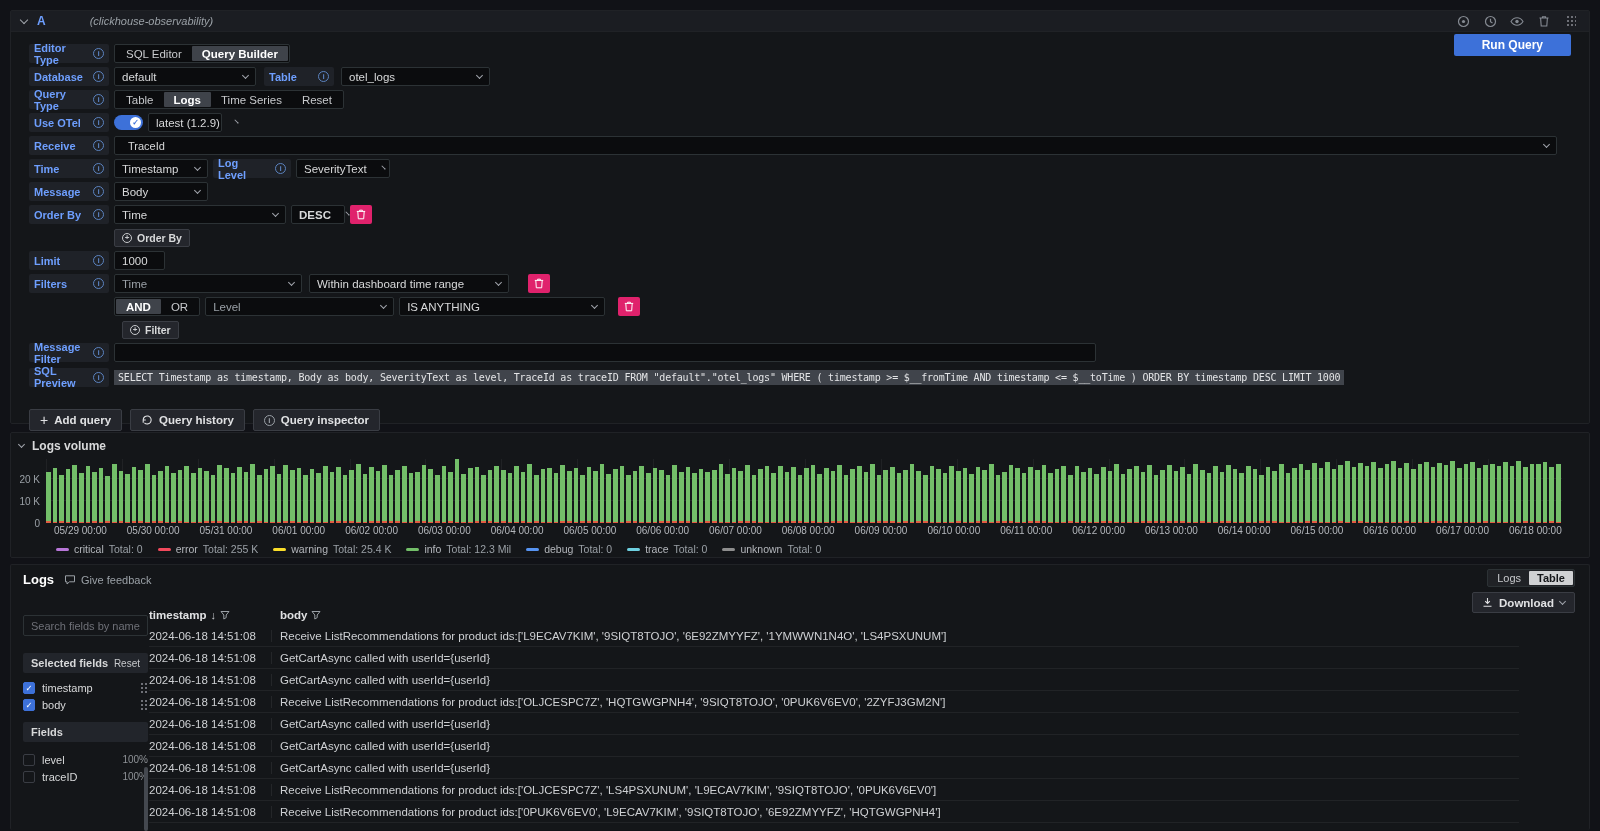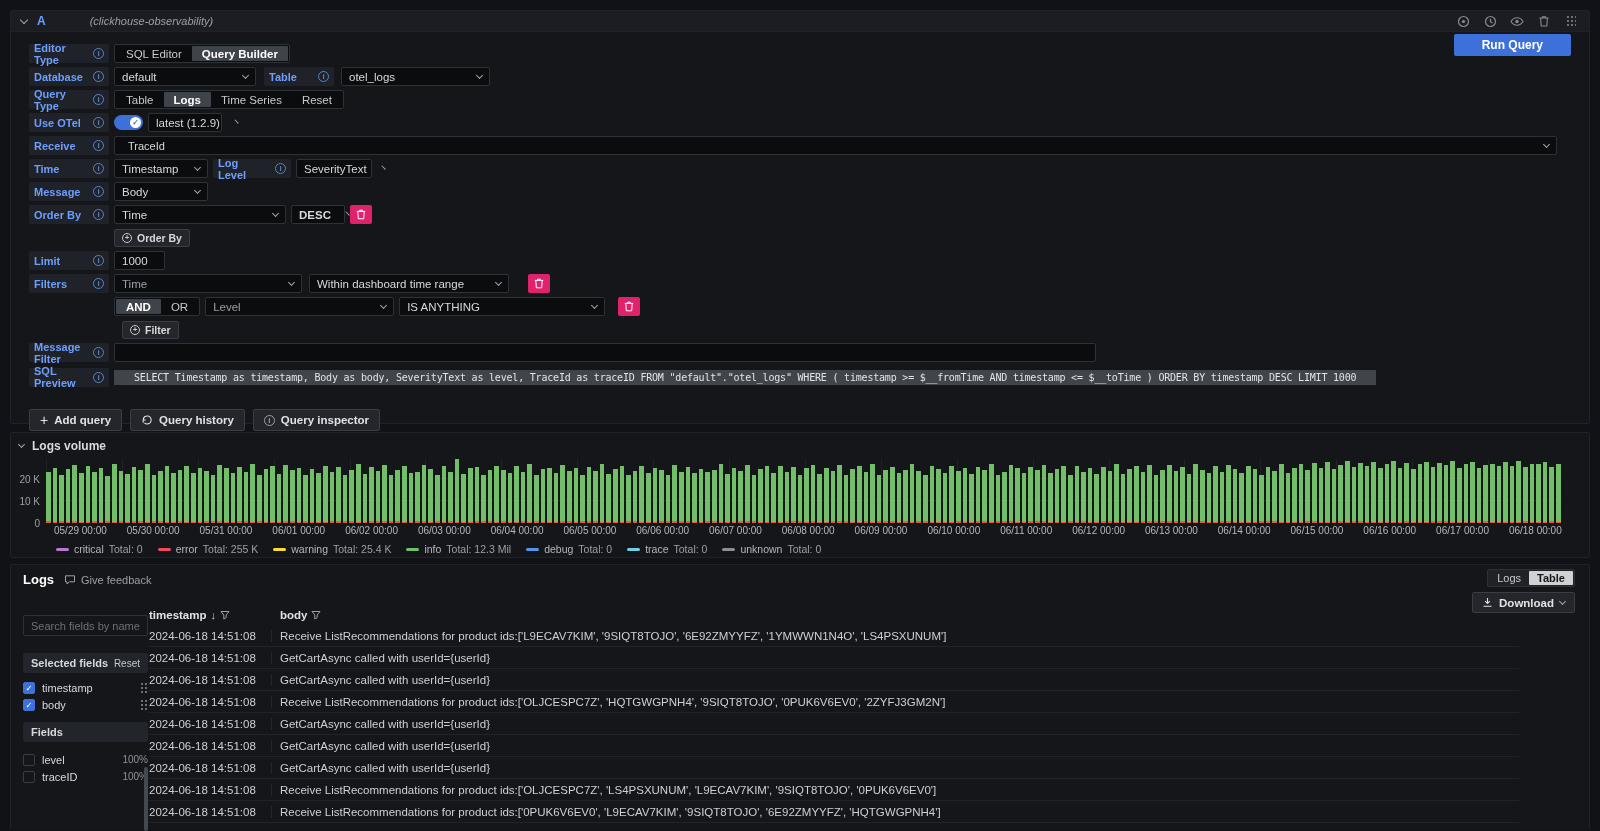--- a/index.html
+++ b/index.html
@@ -41,21 +41,21 @@
   .toggle { width:29px; height:15px; min-width:29px; background:#3d71d9; border-radius:8px; position:relative; cursor:pointer; }
   .toggle .knob { position:absolute; right:2px; top:2px; width:11px; height:11px; background:#fff; border-radius:50%;
     font-size:8px; color:#3d71d9; text-align:center; line-height:11px; font-weight:bold; }
   .trash { width:22px; height:19px; min-width:22px; background:#e0226c; border:none; border-radius:2px; display:flex;
     align-items:center; justify-content:center; cursor:pointer; }
   .addbtn { display:flex; align-items:center; gap:5px; height:18px; background:#24262c; border:1px solid #3a3d44; border-radius:2px;
     color:#d8d9da; font-size:10.5px; font-weight:bold; padding:0 7px; cursor:pointer; font-family:inherit; }
   .pluscirc { width:10px; height:10px; border:1px solid #c7c9cc; border-radius:50%; font-size:8px; line-height:8.5px;
     text-align:center; color:#c7c9cc; font-weight:bold; }
   .indent { margin-left:85px; }
-  .sql { font-family:"DejaVu Sans Mono", monospace; font-size:10px; color:#e3e4e6; background:#40444b; padding:2px 20px;
+  .sql { font-family:"DejaVu Sans Mono", monospace; font-size:10px; color:#e3e4e6; background:#40444b; padding:2px 4px;
     white-space:nowrap; letter-spacing:-0.2px; }
   .footer-btns { display:flex; gap:8px; margin:21px 0 0 18px; }
   .fbtn { display:flex; align-items:center; gap:6px; height:22px; background:#24262c; border:1px solid #3a3d44; border-radius:2px;
     color:#e0e1e3; font-size:11.5px; font-weight:bold; padding:0 10px; cursor:pointer; font-family:inherit; }
   svg.ic { display:block; }
 
   
   #volpanel { top:432px; height:126px; }
   .voltitle { display:flex; align-items:center; gap:8px; padding:6px 0 0 8px; font-size:12px; font-weight:bold; color:#d8d9da; cursor:pointer; }
   .plotwrap { position:absolute; left:35px; right:27px; top:26px; height:64px; }
@@ -225,21 +225,21 @@
             <span class="info">i</span>
           </span>
         <div class="select" style="width:94px">
             <span>Timestamp</span>
             <span class="chev sm"></span>
           </div>
         <span class="lbl auto" style="width:78px">
             <span>Log Level</span>
             <span class="info">i</span>
           </span>
-        <div class="select" style="width:76px">
+        <div class="select" style="width:94px">
             <span>SeverityText</span>
             <span class="chev sm"></span>
           </div>
       </div>
 
       <div class="frow">
         <span class="lbl">
             <span>Message</span>
             <span class="info">i</span>
           </span>

